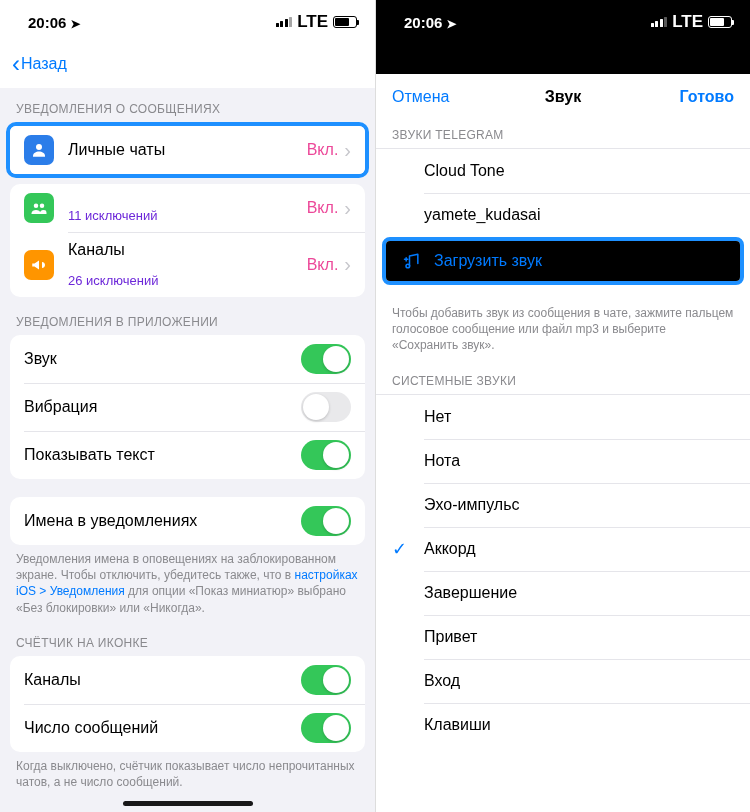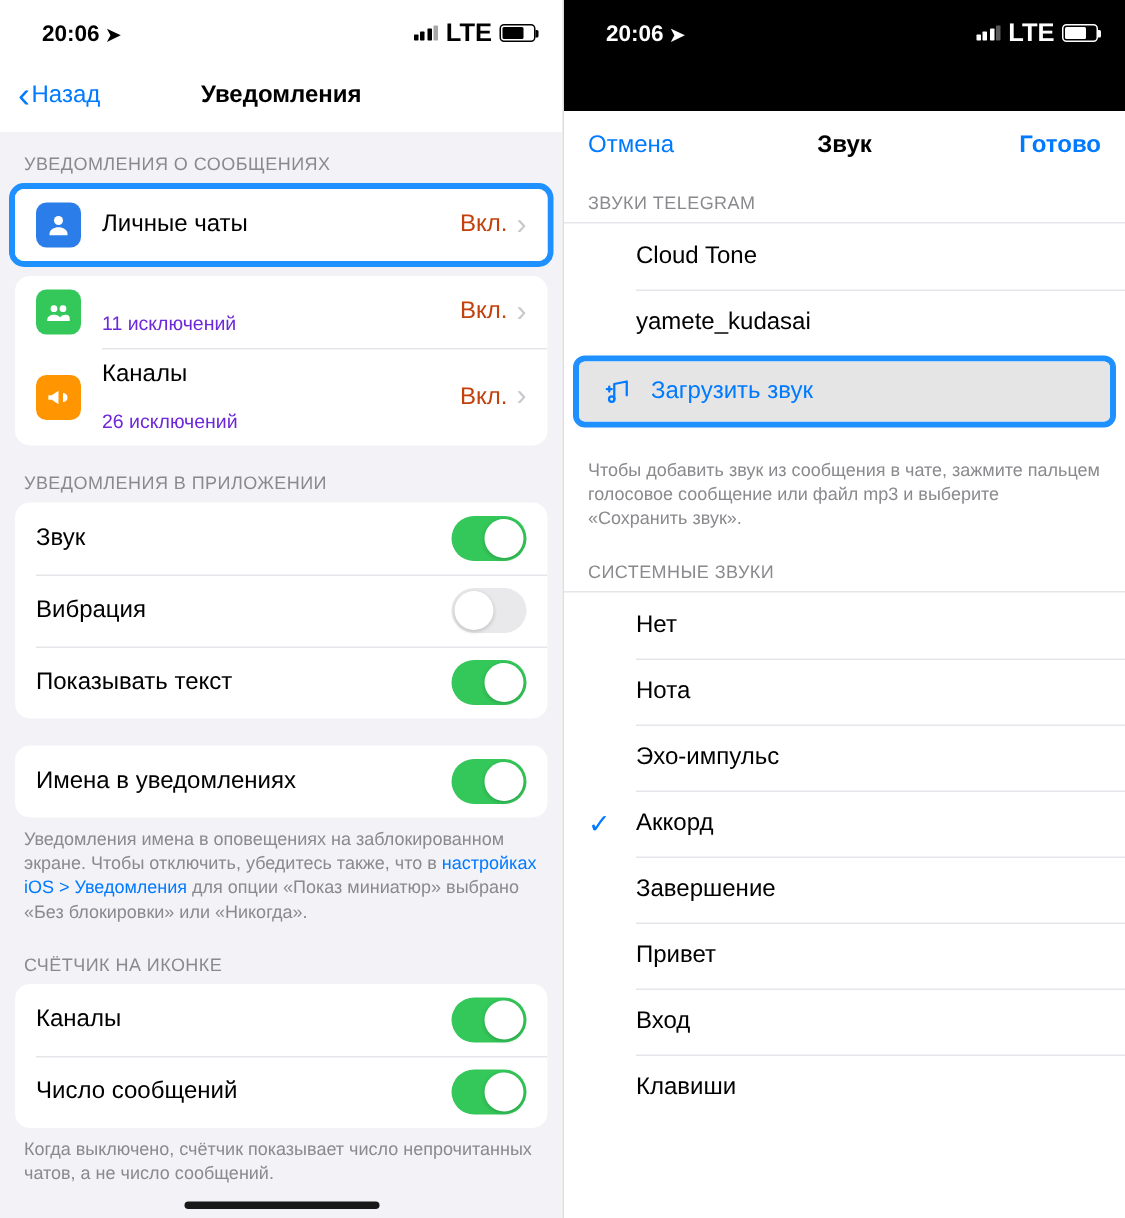--- a/index.html
+++ b/index.html
@@ -69,21 +69,21 @@
     content:''; position:absolute; top:0; left:14px; right:0; height:1px; background:#e5e5ea;
   }
   .row.with-icon + .row.with-icon::before { left: 58px; }
   .row .icon {
     width: 30px; height: 30px; border-radius: 7px; margin-right: 14px;
     display:flex; align-items:center; justify-content:center; color:#fff; flex-shrink:0;
   }
   .row .content { flex:1; min-width:0; }
   .row .label { font-size: 16px; }
   .row .sub { font-size: 13px; color:#6d28d9; margin-top:14px; }
-  .row .value { color:#c2410c; font-size:16px; margin-right:6px; }
+  .row .value { color:#ec4899; font-size:16px; margin-right:6px; }
   .row .chev { color:#c7c7cc; font-size:20px; font-weight:300; }
 
   .toggle {
     width: 50px; height: 30px; border-radius: 15px; position:relative; flex-shrink:0;
   }
   .toggle .knob {
     position:absolute; top:2px; width:26px; height:26px; background:#fff; border-radius:50%;
     box-shadow: 0 1px 3px rgba(0,0,0,.2);
   }
   .toggle.on { background:#34c759; }
@@ -125,21 +125,20 @@
           <i></i>
         </span>
     </span>
   </div>
 
   <div class="nav">
     <span class="back">
       <span class="chev">‹</span>
       <span>Назад</span>
     </span>
-    <span class="title">Уведомления</span>
   </div>
 
   <div class="scroll">
     <div class="section-header" style="padding-top:14px; white-space:nowrap; overflow:hidden;">УВЕДОМЛЕНИЯ О СООБЩЕНИЯХ</div>
 
     <div style="margin:0 6px;">
       <div class="highlight">
         <div class="group" style="margin:0; border-radius:6px;">
           <div class="row with-icon">
             <div class="icon" style="background:#2b7de9">
@@ -288,21 +287,21 @@
         <div class="sound-row">
             <span>Cloud Tone</span>
           </div>
         <div class="sound-row">
             <span>yamete_kudasai</span>
           </div>
       </div>
 
       <div style="margin:0 6px;">
         <div class="highlight" style="border-radius:8px;">
-          <div class="sound-row upload-row" style="border-radius:4px; background:#e5e5e5; min-height:40px;">
+          <div class="sound-row upload-row" style="border-radius:4px; background:#000000; min-height:40px;">
             <span class="upicon">
               <svg width="20" height="20" viewBox="0 0 24 24" fill="none" stroke="#007aff" stroke-width="1.8" stroke-linecap="round" stroke-linejoin="round">
                   <path d="M9 18V6l10-2v11"></path>
                   <circle cx="7" cy="18" r="2.2"></circle>
                   <path d="M3 10h4M5 8v4"></path>
                 </svg>
             </span>
             <span>Загрузить звук</span>
           </div>
         </div>

